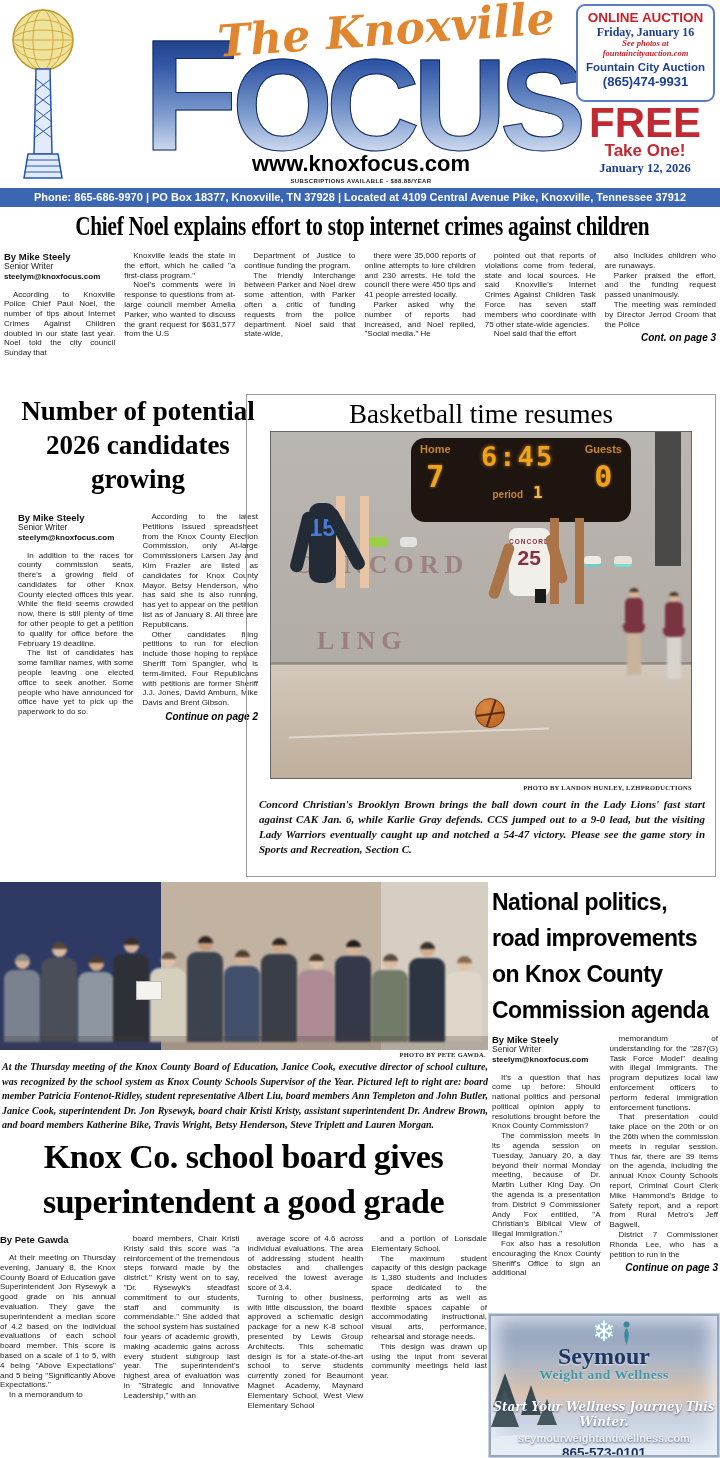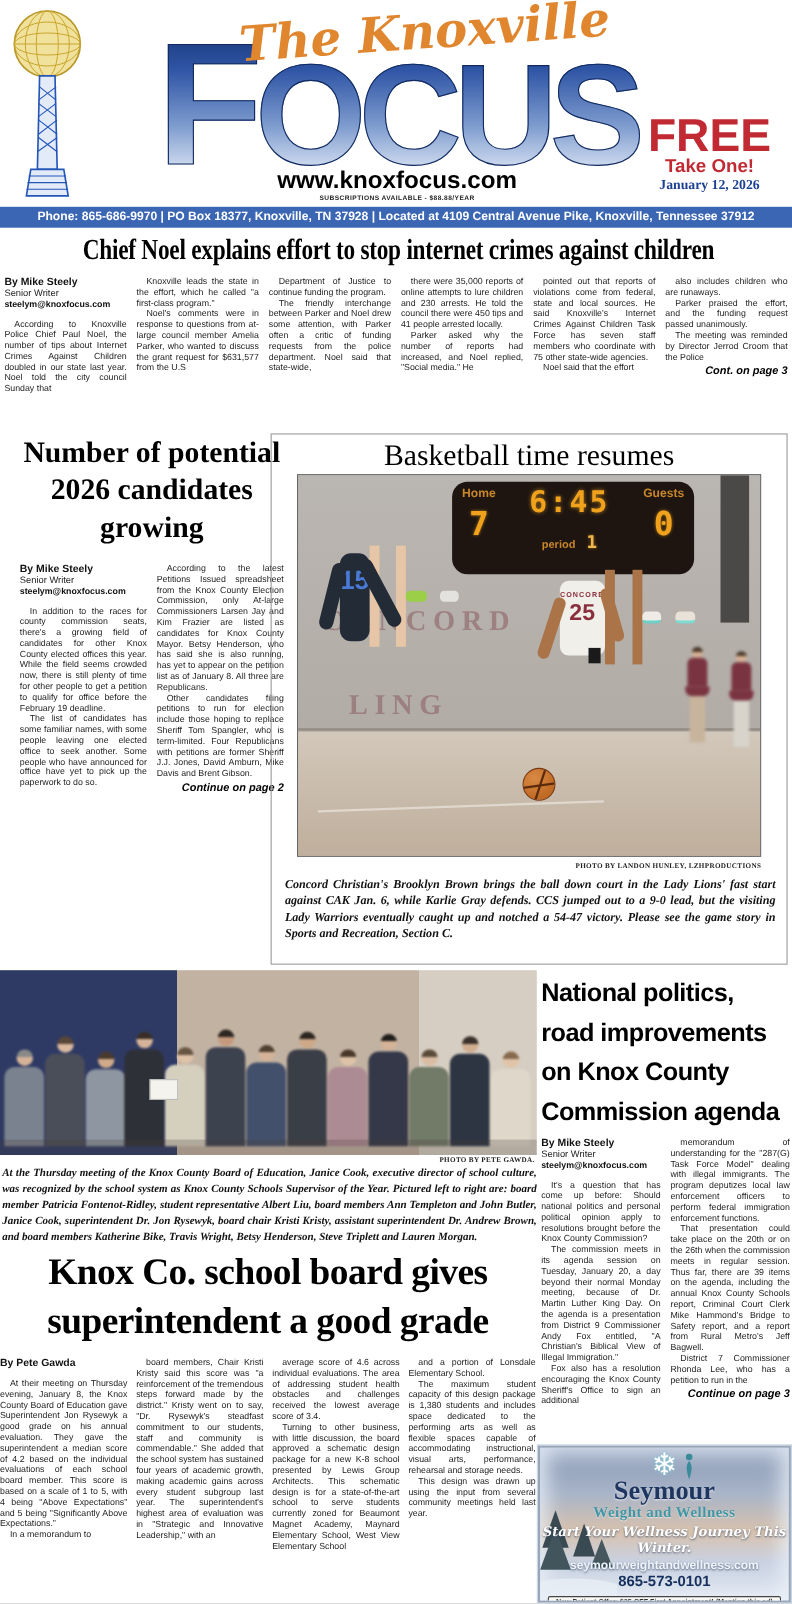--- a/index.html
+++ b/index.html
@@ -202,21 +202,21 @@
         box-shadow:inset 0 0 18px 6px rgba(235,242,250,.85); }
   .ad-trees { position:absolute; left:0; bottom:0; }
   .ad-flake { position:relative; font-size:28px; line-height:26px; color:#fff; margin-top:3px;
               text-shadow:0 0 4px #7ac8d4; }
   .ad-person { position:absolute; margin-left:4px; margin-top:2px; }
   .ad-brand { position:relative; font:bold 24px/22px "Liberation Serif",serif; color:#1e3560;
               text-shadow:0 1px 2px rgba(255,255,255,.7); }
   .ad-subbrand { position:relative; font:bold 13.5px/15px "Liberation Serif",serif; color:#3f96a6;
               letter-spacing:.5px; text-shadow:0 1px 1px rgba(255,255,255,.6); }
   .ad-tagline { position:relative; font:italic bold 12px/15px "DejaVu Serif",serif; color:#fff;
-              text-shadow:0 1px 2px rgba(40,60,90,.8); margin-top:3px; }
+              text-shadow:0 1px 2px rgba(40,60,90,.8); margin-top:18px; }
   .ad-site  { position:relative; font:bold 11px/13px "Liberation Sans",sans-serif; color:#f0f4f8;
               text-shadow:0 1px 2px rgba(40,60,90,.8); margin-top:2px; }
   .ad-phone { position:relative; font:bold 13.5px/15px "Liberation Sans",sans-serif; color:#16305e; }
   .ad-offer { position:relative; display:inline-block; background:#f8f8f4; border:1px solid #444;
               border-radius:2px; font:bold 6.5px/9px "Liberation Sans",sans-serif; color:#333;
               padding:0 6px; margin-top:3px; }
 </style>
 </head>
 <body>
 
@@ -234,20 +234,28 @@
       <path d="M30 75 L45 87 M45 75 L29 87 M29 90 L45 102 M45 90 L29 102 M29 105 L46 118 M46 105 L29 118 M29 121 L46 134 M46 121 L28 134" stroke="#2456b8" stroke-width="1" fill="none"></path>
       <polygon points="22,150 52,150 56,174 18,174" fill="#e4ebf8" stroke="#2456b8" stroke-width="1.5"></polygon>
       <path d="M20 156 L54 156 M19 162 L55 162 M18 168 L56 168" stroke="#2456b8" stroke-width="1" fill="none"></path>
     </svg>
 
     <div class="focus-logo"><span class="f">F</span><span class="rest">OCUS</span></div>
     <div class="script-title">The Knoxville</div>
     <div class="site-url">www.knoxfocus.com</div>
     <div class="subs">SUBSCRIPTIONS AVAILABLE - $88.88/YEAR</div>
 
+    <div class="auction-box">
+      <div class="auc-title">ONLINE AUCTION</div>
+      <div class="auc-date">Friday, January 16</div>
+      <div class="auc-see">See photos at</div>
+      <div class="auc-see">fountaincityauction.com</div>
+      <div class="auc-name">Fountain City Auction</div>
+      <div class="auc-phone">(865)474-9931</div>
+    </div>
 
     <div class="free-block">
       <div class="free-word">FREE</div>
       <div class="take-one">Take One!</div>
       <div class="issue-date">January 12, 2026</div>
     </div>
   </header>
 
   <div class="contact-bar">Phone: 865-686-9970 | PO Box 18377, Knoxville, TN 37928 | Located at 4109 Central Avenue Pike, Knoxville, Tennessee 37912</div>
 

